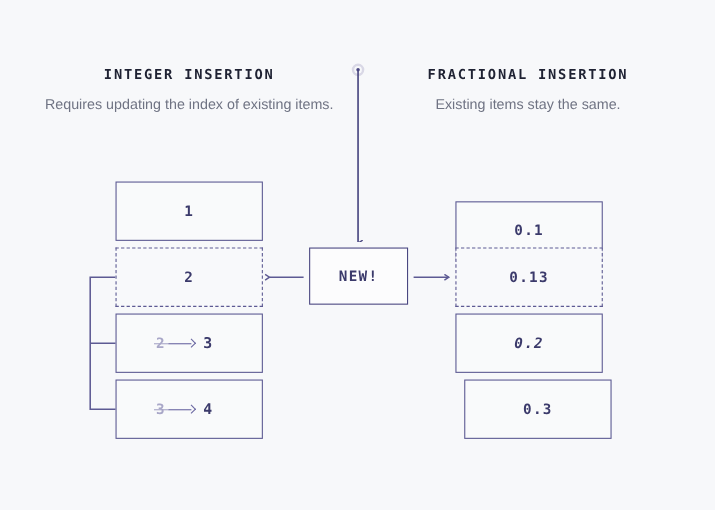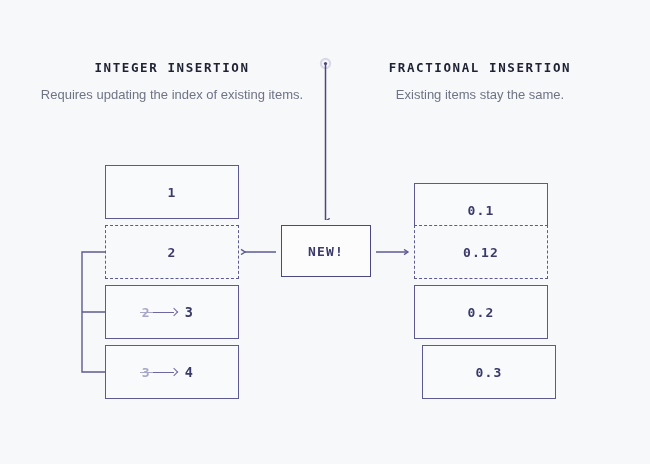--- a/index.html
+++ b/index.html
@@ -77,21 +77,21 @@
   }
 
   
   #box-l1 { left: 105px; top: 165px; }
   #box-l2 { left: 105px; top: 225px; }
   #box-l3 { left: 105px; top: 285px; }
   #box-l4 { left: 105px; top: 345px; }
   
   #box-r1 { left: 414px; top: 183px; }
   #box-r2 { left: 414px; top: 225px; }
-  #box-r3 { left: 414px; top: 285px; }
+  #box-r3 { left: 414px; top: 285px; font-style: italic; }
   #box-r4 { left: 422px; top: 345px; }
   
   #box-new { left: 281px; top: 225px; }
 
   
   .reindex {
     display: flex;
     align-items: center;
     gap: 0px;
     transform: translateX(-4px);
@@ -211,21 +211,21 @@
       <span class="mini-arrow"></span>
       <span class="new-val">4</span>
     </span>
   </div>
 
   <div class="box" id="box-r1">
     <span>0.1</span>
   </div>
 
   <div class="box dashed" id="box-r2">
-    <span>0.12</span>
+    <span>0.13</span>
   </div>
 
   <div class="box" id="box-r3">
     <span>0.2</span>
   </div>
 
   <div class="box" id="box-r4">
     <span>0.3</span>
   </div>
 

